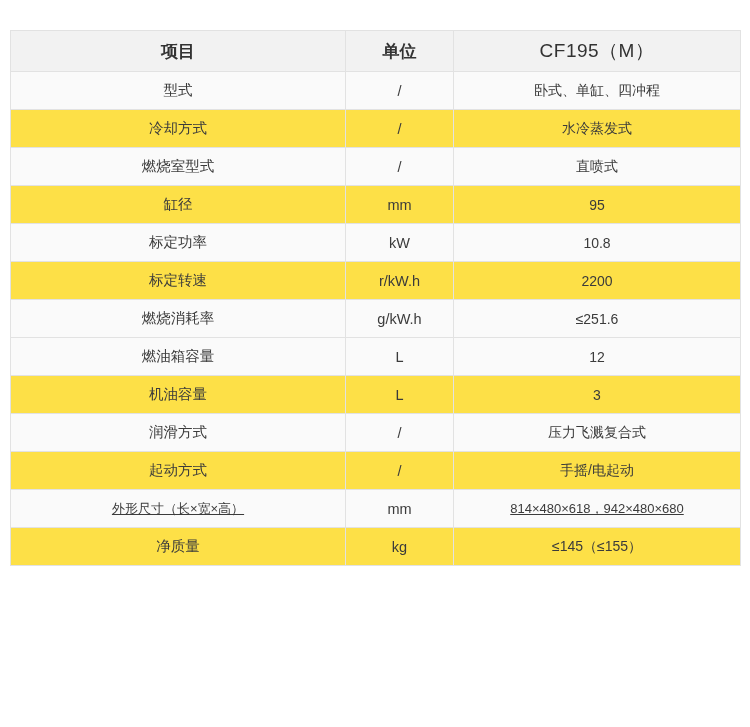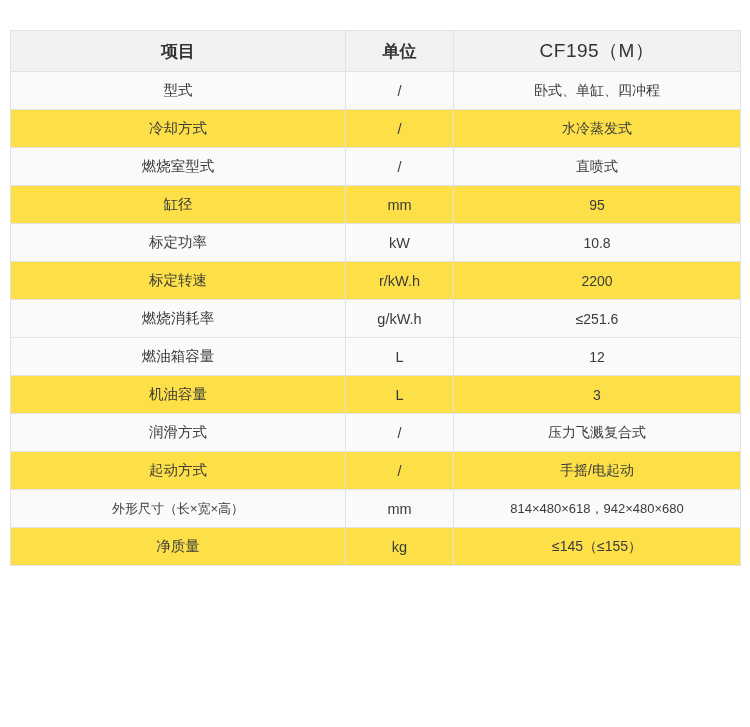--- a/index.html
+++ b/index.html
@@ -53,21 +53,21 @@
     font-size: 19px;
     font-weight: normal;
     letter-spacing: 0.5px;
   }
   tbody tr { height: 38px; }
   tbody tr.odd td { background: #fafafa; }
   tbody tr.even td { background: #fde047; }
   tbody td.item-cell { font-size: 14.5px; }
   tbody td.unit-cell { font-size: 14.5px; font-family: "Liberation Sans", sans-serif; }
   tbody td.value-cell { font-size: 14px; }
-  tbody td.small-text { font-size: 13px; }
+  tbody td.small-text { font-size: 13px; text-decoration: underline; }
 </style>
 </head>
 <body>
 
 <div class="page">
   <table class="spec-table">
     <colgroup>
       <col class="c-item">
       <col class="c-unit">
       <col class="c-val">

